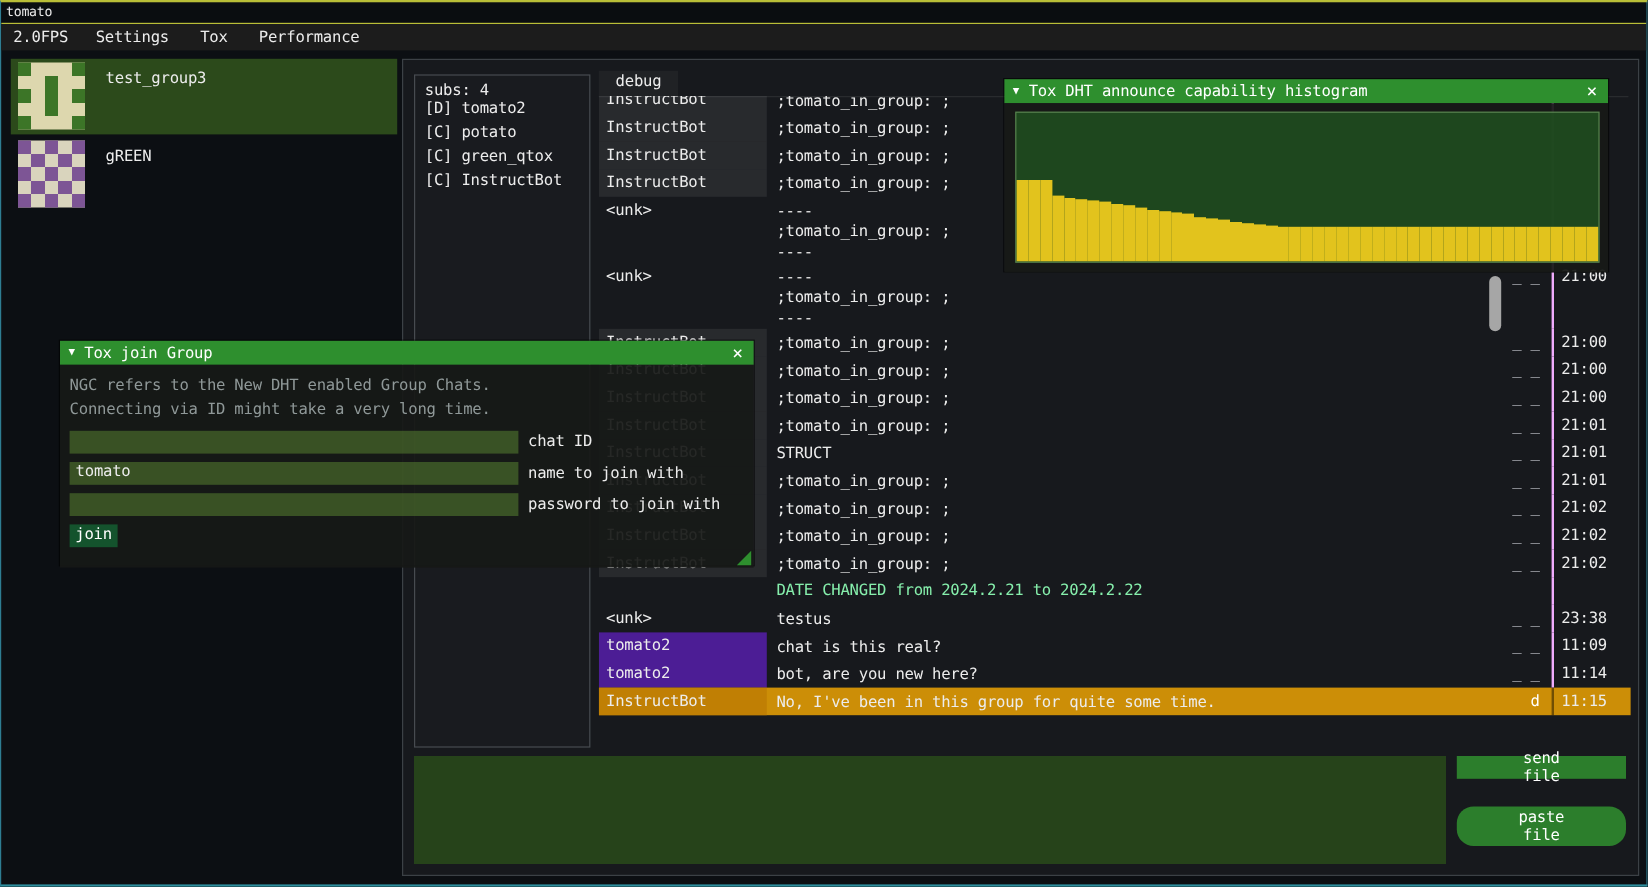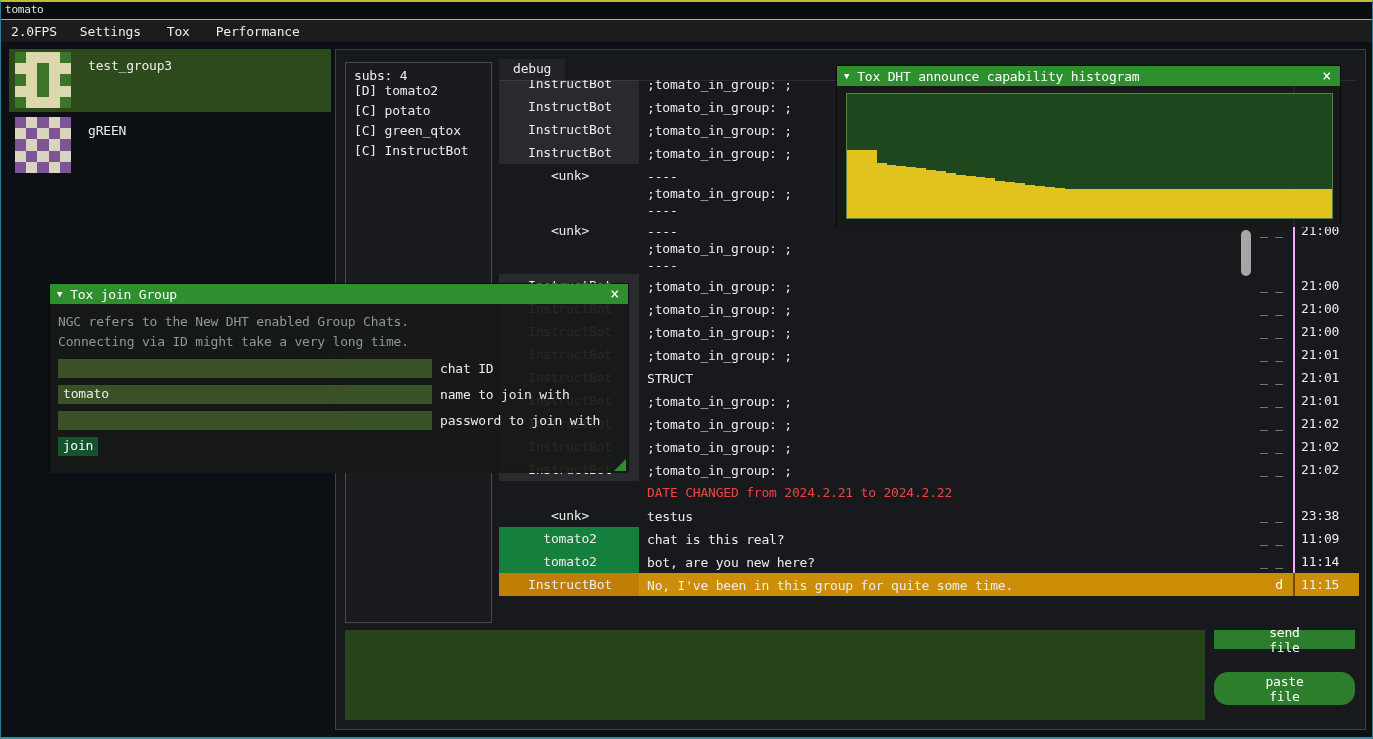--- a/index.html
+++ b/index.html
@@ -21,28 +21,28 @@
   
   .main-window{position:absolute;left:334px;top:47px;width:1031px;height:681px;background:#17191d;border:1px solid #3c4146;box-sizing:border-box;}
   .subs-panel{position:absolute;left:9px;top:12px;width:147px;height:561px;border:1px solid #474b50;box-sizing:border-box;padding:5px 8px 0 8px;background:rgba(255,255,255,0.01);}
   .member{height:20px;}
   .member:first-of-type{margin-top:12px;}
   .tabbar{position:absolute;left:163px;top:9px;right:8px;height:21px;border-bottom:1px solid rgba(255,255,255,0.08);display:flex;}
   .tab{padding:2px 14px 0 14px;background:rgba(255,255,255,0.04);}
   .chat-scroll{position:absolute;left:163px;top:30px;width:860px;height:543px;overflow:hidden;}
   .chat-rows{margin-top:-8px;}
   .crow{display:flex;min-height:23px;box-sizing:border-box;}
-  .cell-name{width:140px;min-width:140px;padding:4px 4px 0 6px;box-sizing:border-box;white-space:nowrap;overflow:hidden;text-align:center;}
+  .cell-name{width:140px;min-width:140px;padding:4px 4px 0 6px;box-sizing:border-box;white-space:nowrap;overflow:hidden;}
   .cell-name.bot{background:rgba(255,255,255,0.075);}
-  .cell-name.self{background:#15803d;}
+  .cell-name.self{background:#4c1d95;}
   .cell-msg{flex:1;padding:4px 6px 0 8px;box-sizing:border-box;white-space:nowrap;overflow:hidden;}
   .mline{line-height:17px;}
   .cell-marks{width:50px;min-width:50px;padding:4px 10px 0 0;box-sizing:border-box;text-align:right;color:#c2c6cc;}
   .cell-time{width:66px;min-width:66px;padding:4px 0 0 6px;box-sizing:border-box;border-left:2px solid #f0abfc;}
-  .date-text{color:#ef4444;}
+  .date-text{color:#86efac;}
   .crow.hl{background:#cc8e07;}
   .crow.hl .cell-name{background:#c07f04;}
   .crow.hl .cell-time{border-left-color:rgba(0,0,0,0.45);}
   .crow.hl .cell-marks{color:#ffffff;}
   .scroll-thumb{position:absolute;left:1240px;top:228px;width:10px;height:46px;background:#a6a6a6;border-radius:5px;z-index:5;}
   .msg-input{position:absolute;left:9px;top:580px;width:860px;height:90px;background:#26431a;box-sizing:border-box;}
   .btn{background:#2c7e2c;color:#fff;display:flex;flex-direction:column;align-items:center;justify-content:center;line-height:15px;cursor:default;}
   .btn-send{position:absolute;left:878px;top:580px;width:141px;height:19px;}
   .btn-paste{position:absolute;left:878px;top:622px;width:141px;height:33px;border-radius:14px;}
   

